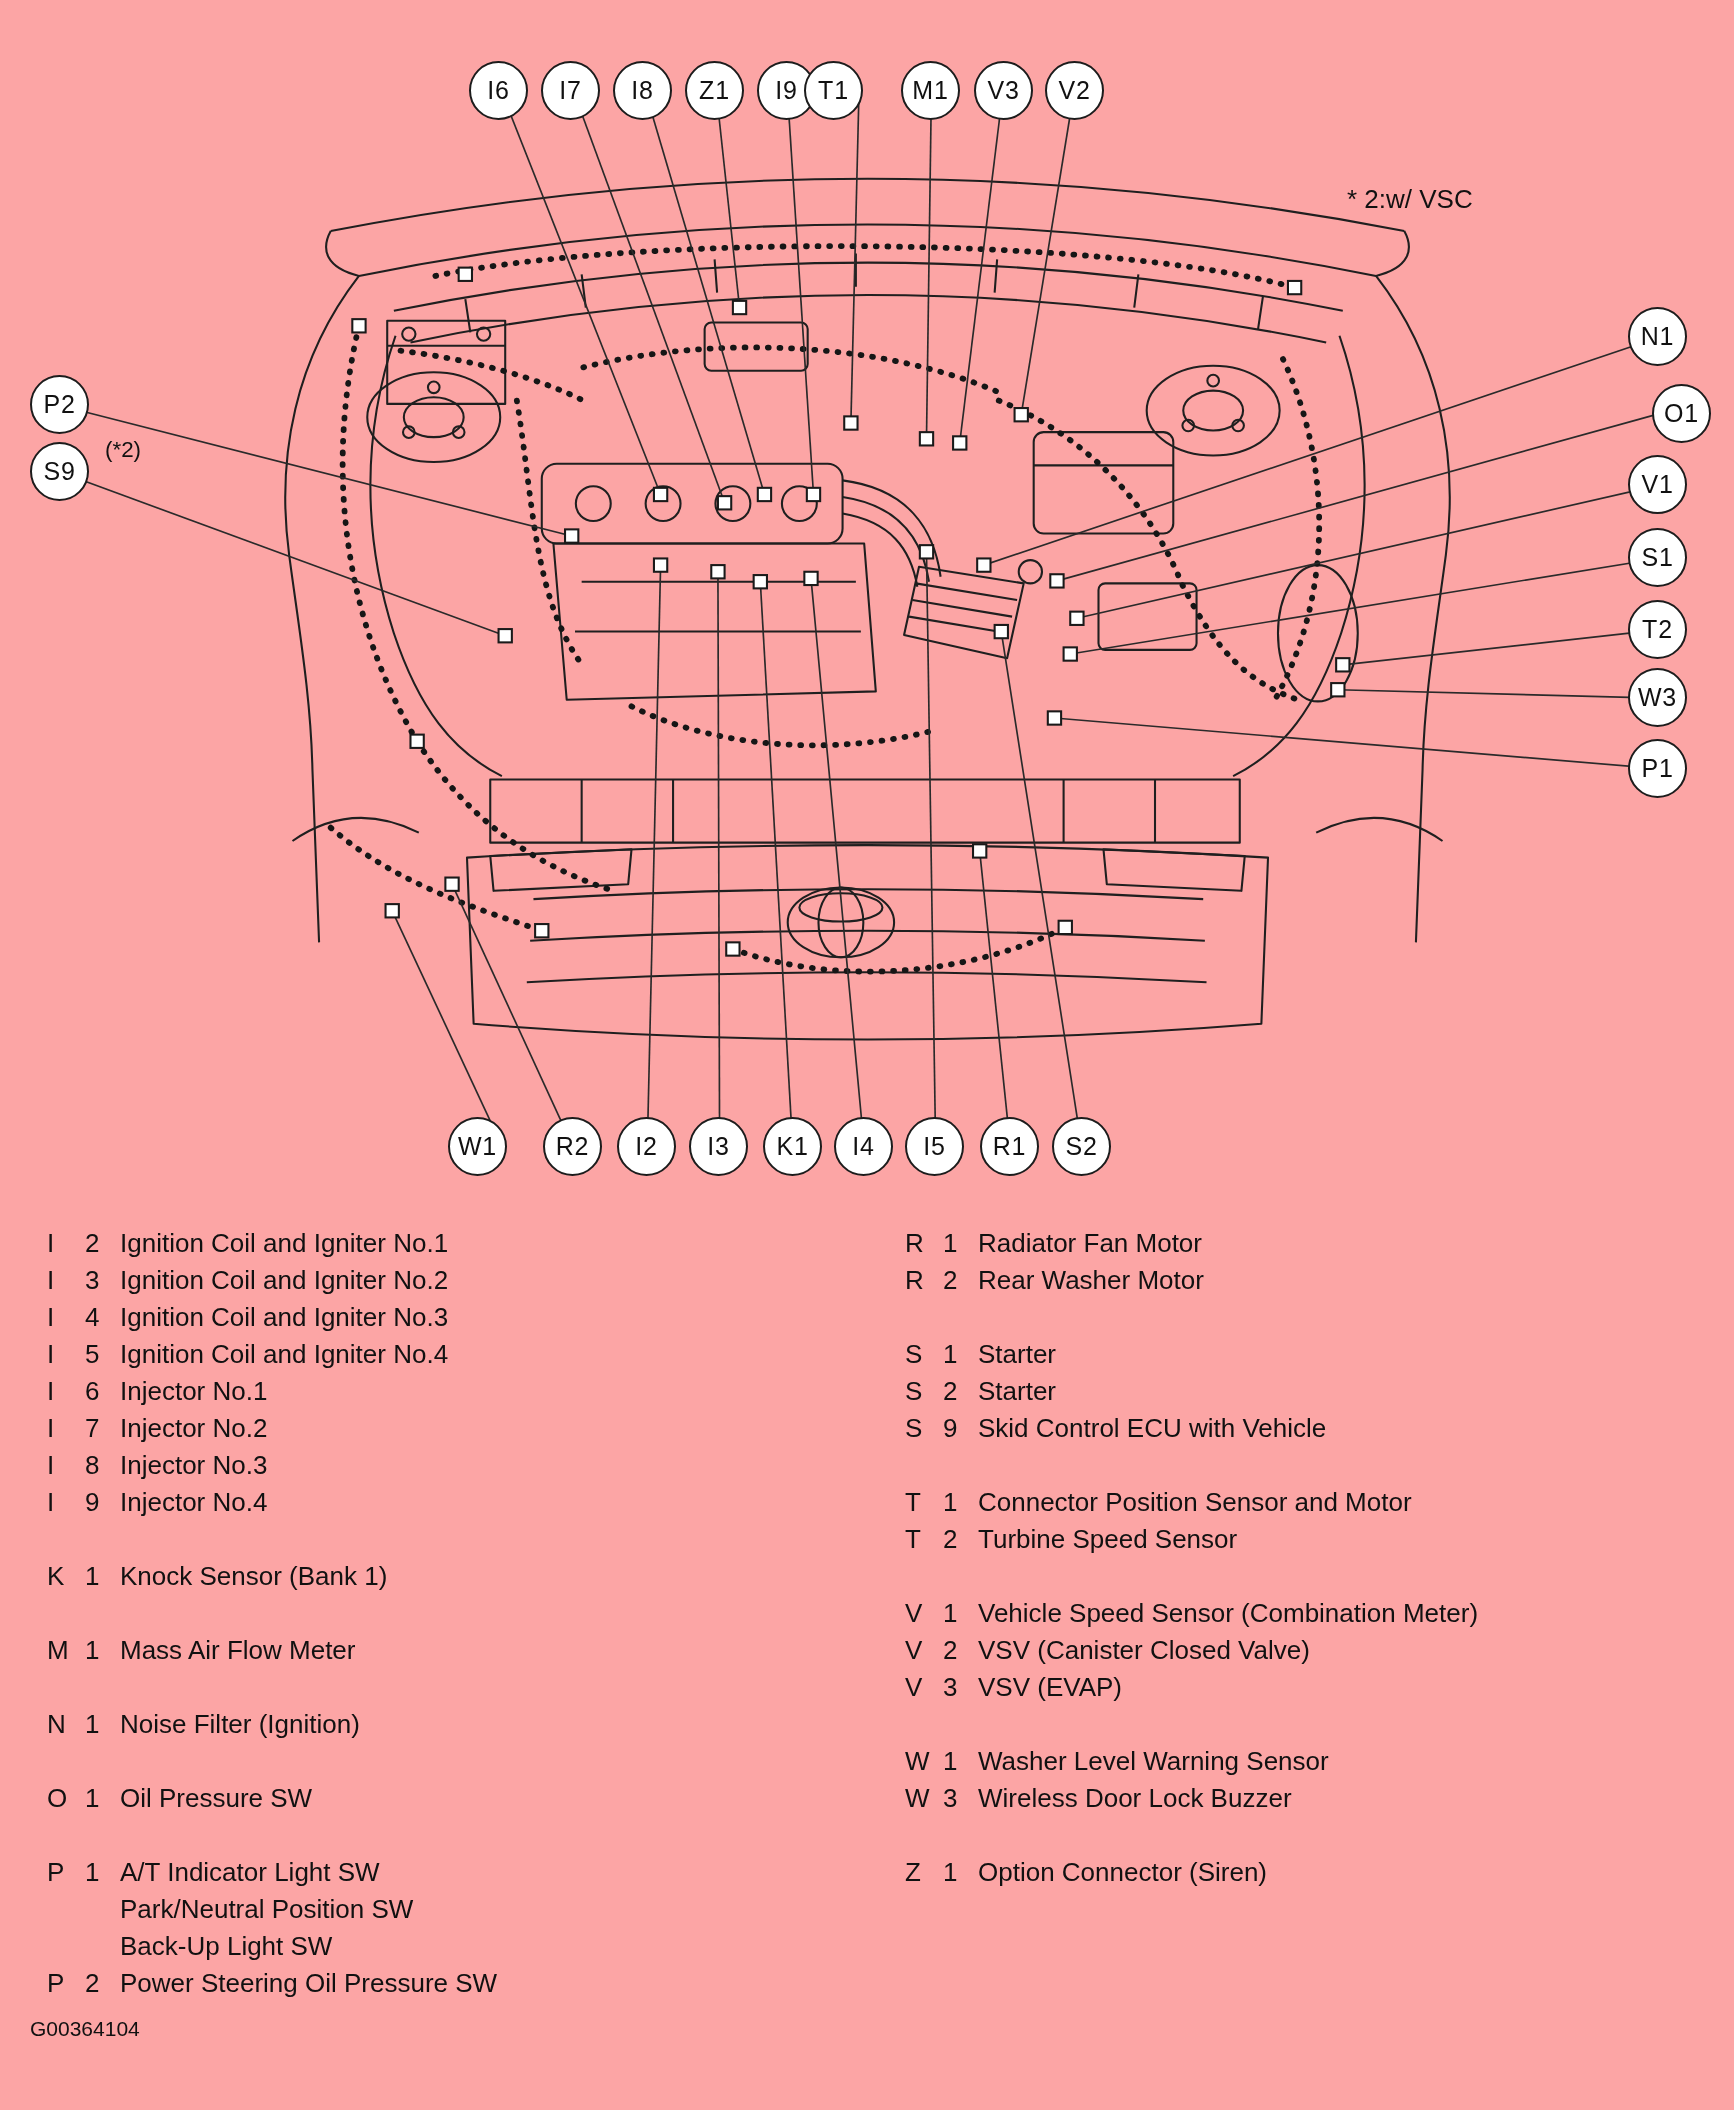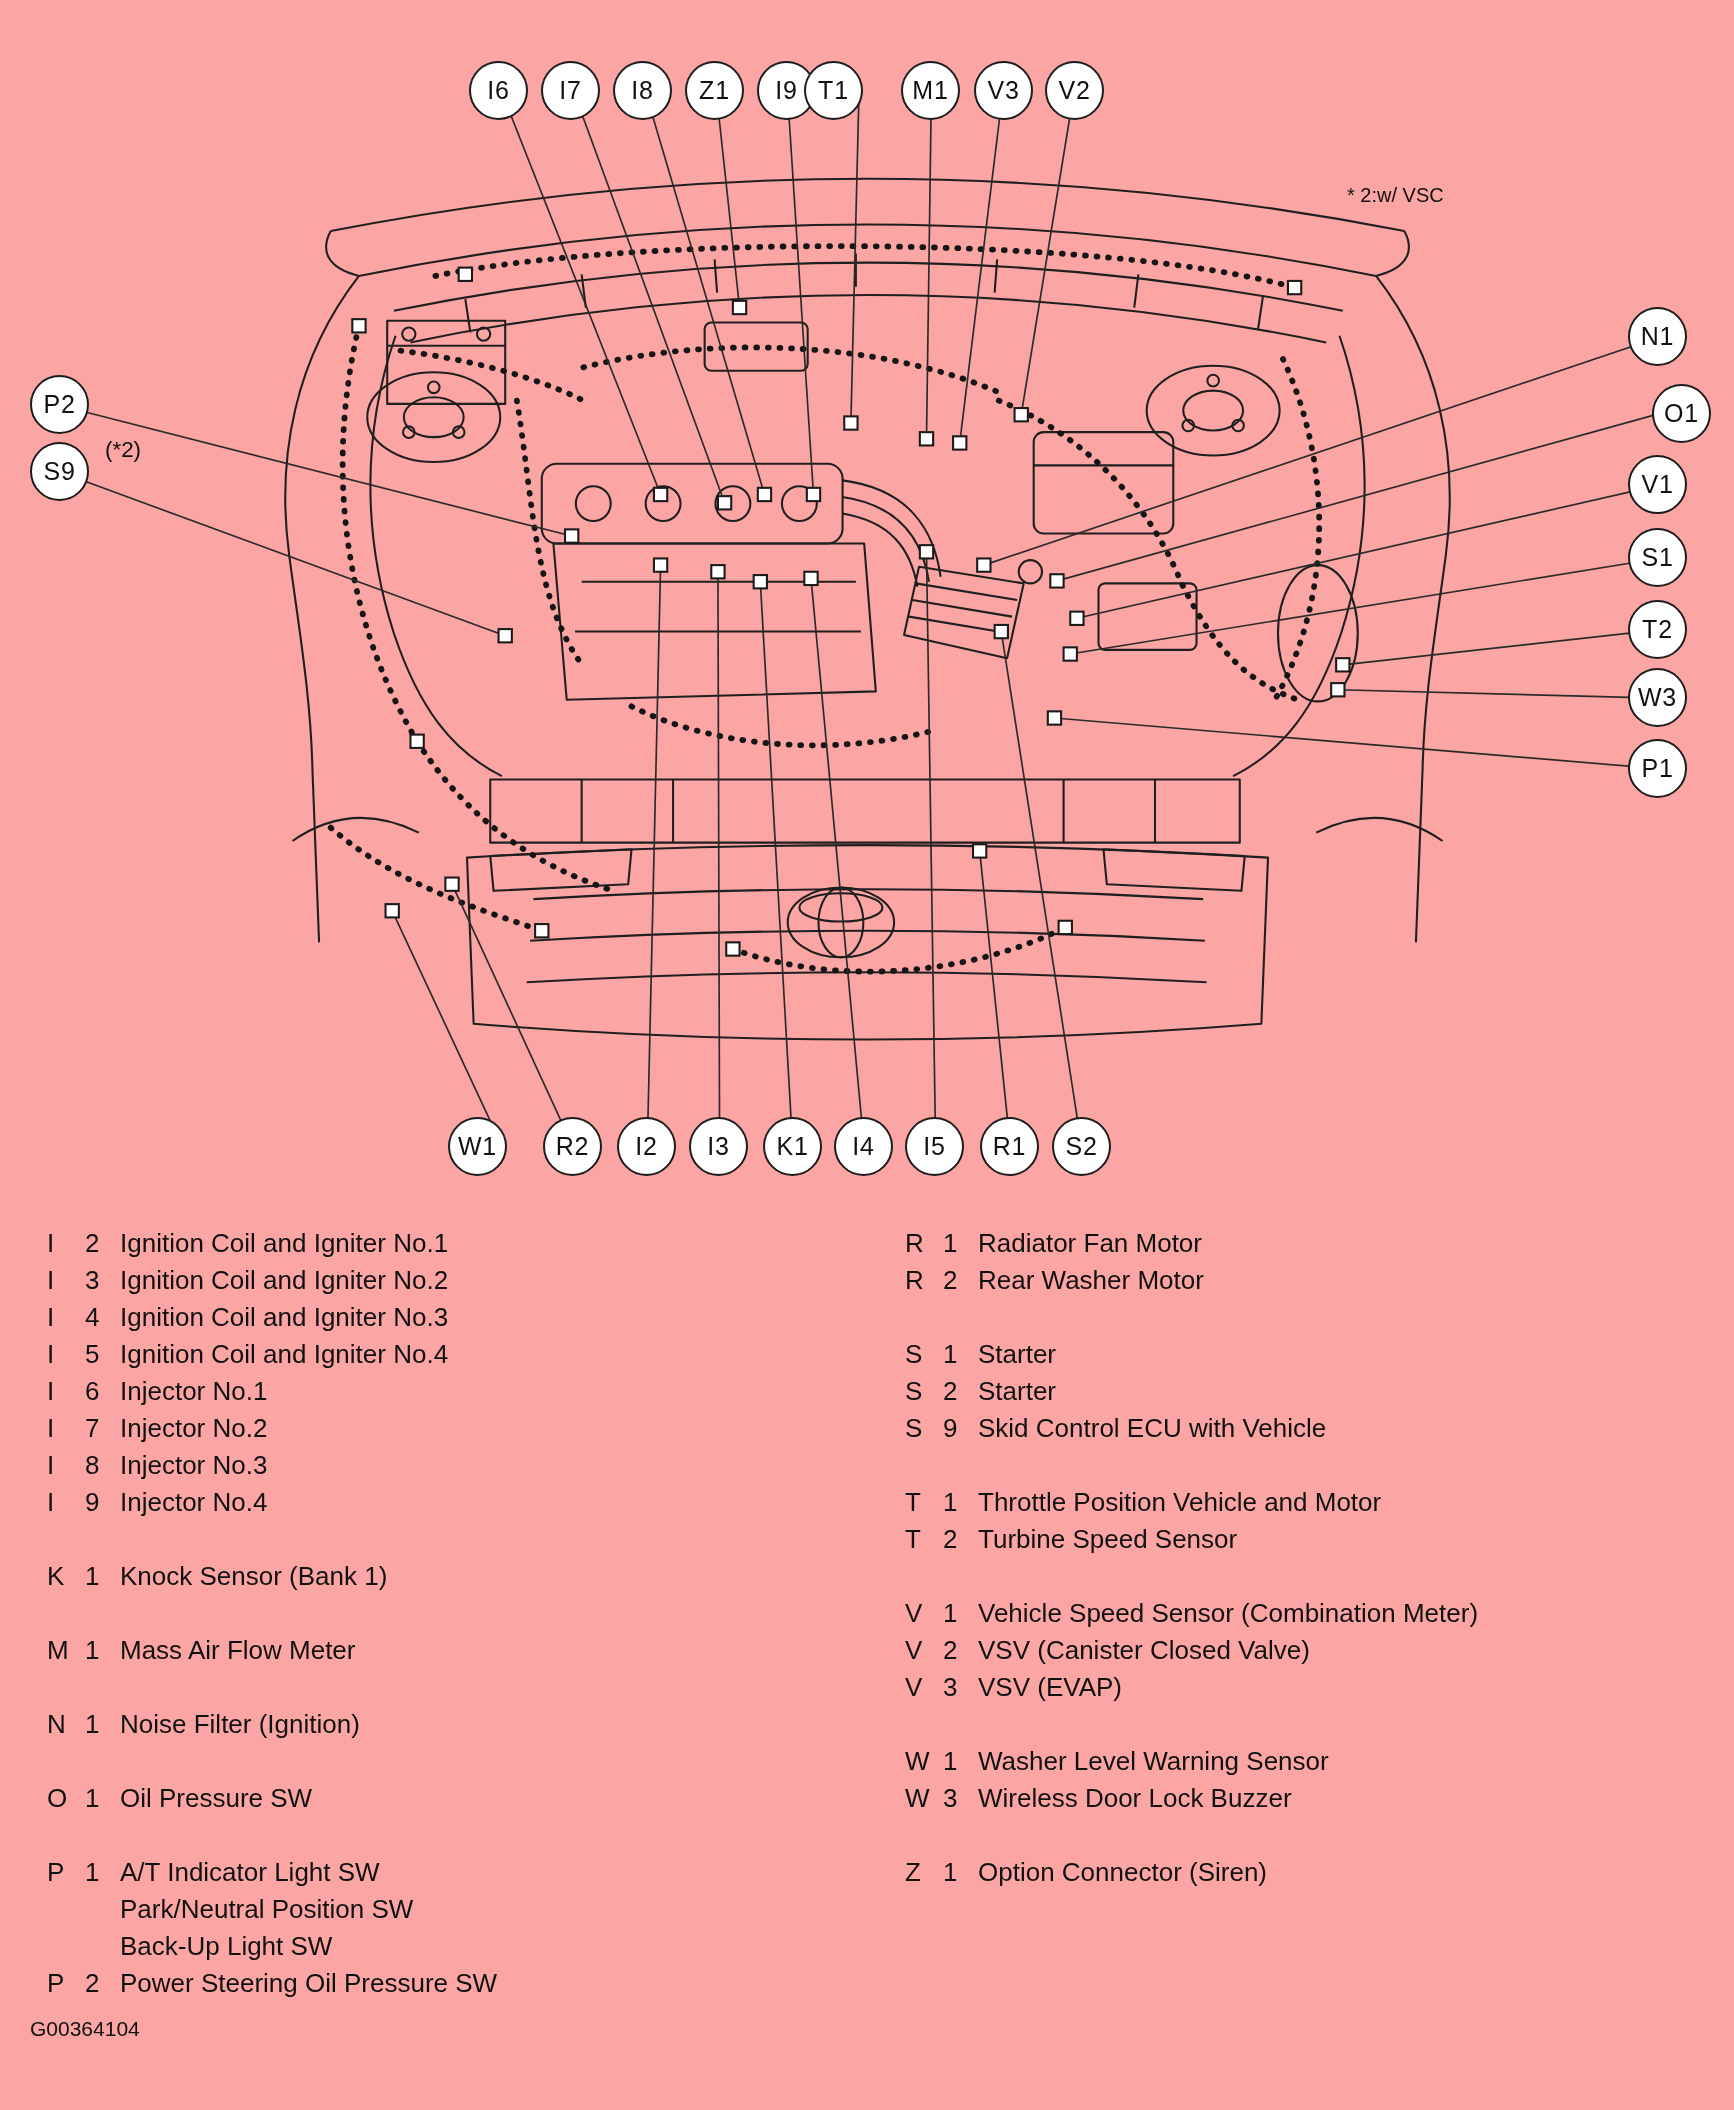--- a/index.html
+++ b/index.html
@@ -11,21 +11,21 @@
     color:#161616;
     overflow:hidden;
   }
   .art{position:absolute;left:0;top:0;width:1735px;height:1205px;}
   .callout{
     position:absolute;width:55px;height:55px;
     border:2.5px solid #1c1c1c;border-radius:50%;
     background:#fff;display:flex;align-items:center;justify-content:center;
     font-size:25px;letter-spacing:0.8px;color:#111;z-index:3;
   }
-  .note{position:absolute;font-size:20px;color:#111;z-index:3;}
+  .note{position:absolute;font-size:26px;color:#111;z-index:3;}
   .s9-note{position:absolute;font-size:22.4px;color:#111;z-index:3;}
   .legend-col{position:absolute;z-index:3;}
   .legend-col.left{left:47px;top:1228px;width:831px;}
   .legend-col.right{left:905px;top:1228px;width:797px;}
   .legend-item{display:flex;align-items:baseline;height:37px;font-size:26px;color:#111;}
   .legend-item.gap{margin-top:37px;}
   .lg-letter{width:38px;flex:none;}
   .lg-num{width:35px;flex:none;}
   .lg-desc{flex:1;white-space:nowrap;}
   .figure-id{position:absolute;left:30px;top:2017px;font-size:21px;color:#111;z-index:3;}
@@ -384,21 +384,21 @@
         <span class="lg-desc">Starter</span>
       </div>
     <div class="legend-item">
         <span class="lg-letter">S</span>
         <span class="lg-num">9</span>
         <span class="lg-desc">Skid Control ECU with Vehicle</span>
       </div>
     <div class="legend-item gap">
         <span class="lg-letter">T</span>
         <span class="lg-num">1</span>
-        <span class="lg-desc">Throttle Position Vehicle and Motor</span>
+        <span class="lg-desc">Connector Position Sensor and Motor</span>
       </div>
     <div class="legend-item">
         <span class="lg-letter">T</span>
         <span class="lg-num">2</span>
         <span class="lg-desc">Turbine Speed Sensor</span>
       </div>
     <div class="legend-item gap">
         <span class="lg-letter">V</span>
         <span class="lg-num">1</span>
         <span class="lg-desc">Vehicle Speed Sensor (Combination Meter)</span>

